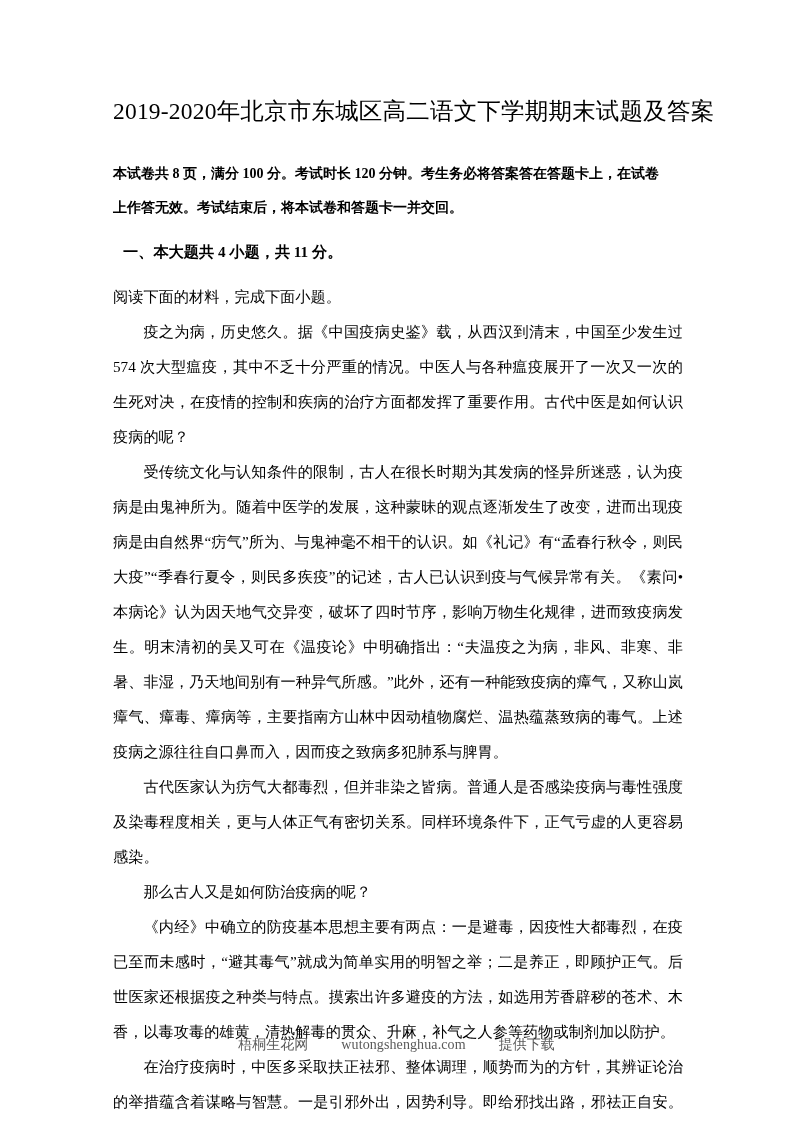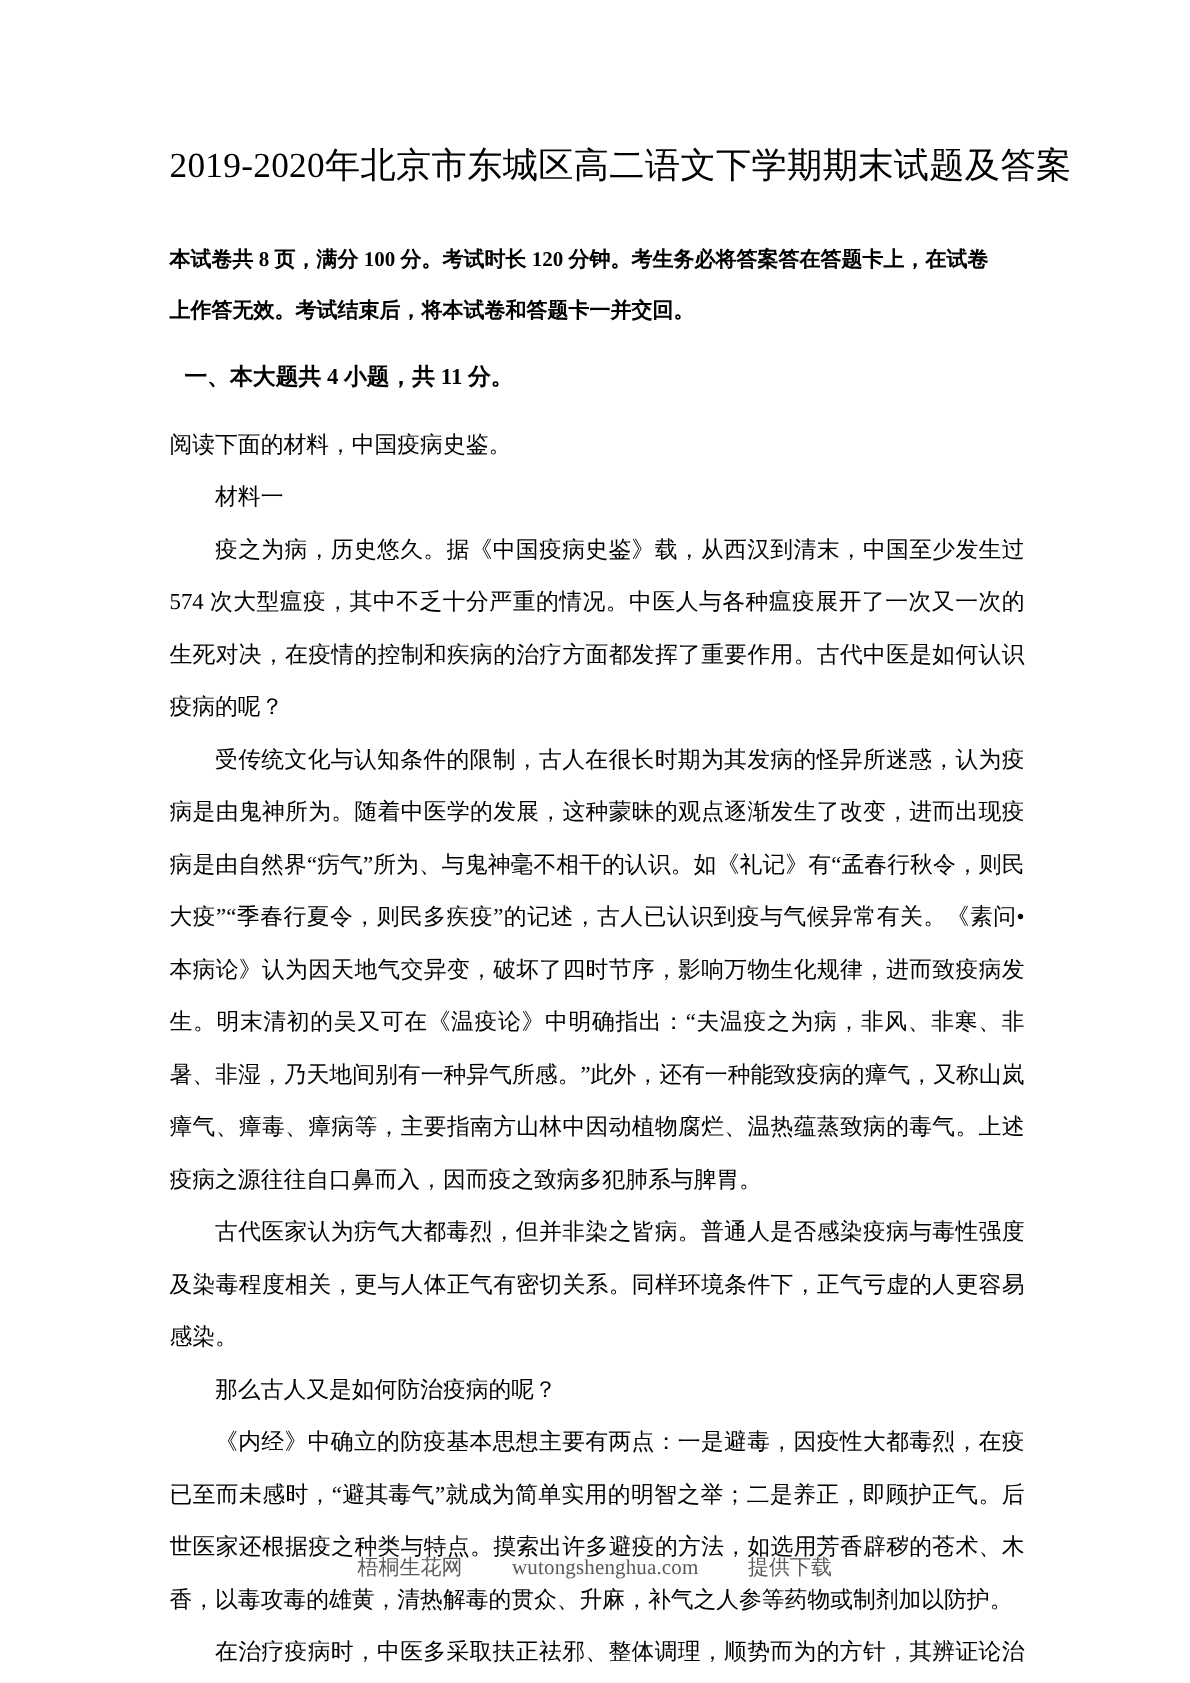--- a/index.html
+++ b/index.html
@@ -107,23 +107,22 @@
   <div class="content">
 
     <h1 class="doc-title">2019-2020年北京市东城区高二语文下学期期末试题及答案</h1>
 
     <p class="bold-block first">本试卷共 8 页，满分 100 分。考试时长 120 分钟。考生务必将答案答在答题卡上，在试卷</p>
 
     <p class="bold-block">上作答无效。考试结束后，将本试卷和答题卡一并交回。</p>
 
     <p class="section-head">一、本大题共 4 小题，共 11 分。</p>
 
-    <p class="body-p noindent">阅读下面的材料，中国疫病史鉴。</p>
+    <p class="body-p noindent">阅读下面的材料，完成下面小题。</p>
 
-    <p class="label-line">材料一</p>
 
     <p class="body-p indent">疫之为病，历史悠久。据《中国疫病史鉴》载，从西汉到清末，中国至少发生过 574 次大型瘟疫，其中不乏十分严重的情况。中医人与各种瘟疫展开了一次又一次的生死对决，在疫情的控制和疾病的治疗方面都发挥了重要作用。古代中医是如何认识疫病的呢？</p>
 
     <p class="body-p indent">受传统文化与认知条件的限制，古人在很长时期为其发病的怪异所迷惑，认为疫病是由鬼神所为。随着中医学的发展，这种蒙昧的观点逐渐发生了改变，进而出现疫病是由自然界“疠气”所为、与鬼神毫不相干的认识。如《礼记》有“孟春行秋令，则民大疫”“季春行夏令，则民多疾疫”的记述，古人已认识到疫与气候异常有关。《素问•本病论》认为因天地气交异变，破坏了四时节序，影响万物生化规律，进而致疫病发生。明末清初的吴又可在《温疫论》中明确指出：“夫温疫之为病，非风、非寒、非暑、非湿，乃天地间别有一种异气所感。”此外，还有一种能致疫病的瘴气，又称山岚瘴气、瘴毒、瘴病等，主要指南方山林中因动植物腐烂、温热蕴蒸致病的毒气。上述疫病之源往往自口鼻而入，因而疫之致病多犯肺系与脾胃。</p>
 
     <p class="body-p indent">古代医家认为疠气大都毒烈，但并非染之皆病。普通人是否感染疫病与毒性强度及染毒程度相关，更与人体正气有密切关系。同样环境条件下，正气亏虚的人更容易感染。</p>
 
     <p class="body-p indent">那么古人又是如何防治疫病的呢？</p>
 
     <p class="body-p indent">《内经》中确立的防疫基本思想主要有两点：一是避毒，因疫性大都毒烈，在疫已至而未感时，“避其毒气”就成为简单实用的明智之举；二是养正，即顾护正气。后世医家还根据疫之种类与特点。摸索出许多避疫的方法，如选用芳香辟秽的苍术、木香，以毒攻毒的雄黄，清热解毒的贯众、升麻，补气之人参等药物或制剂加以防护。</p>

